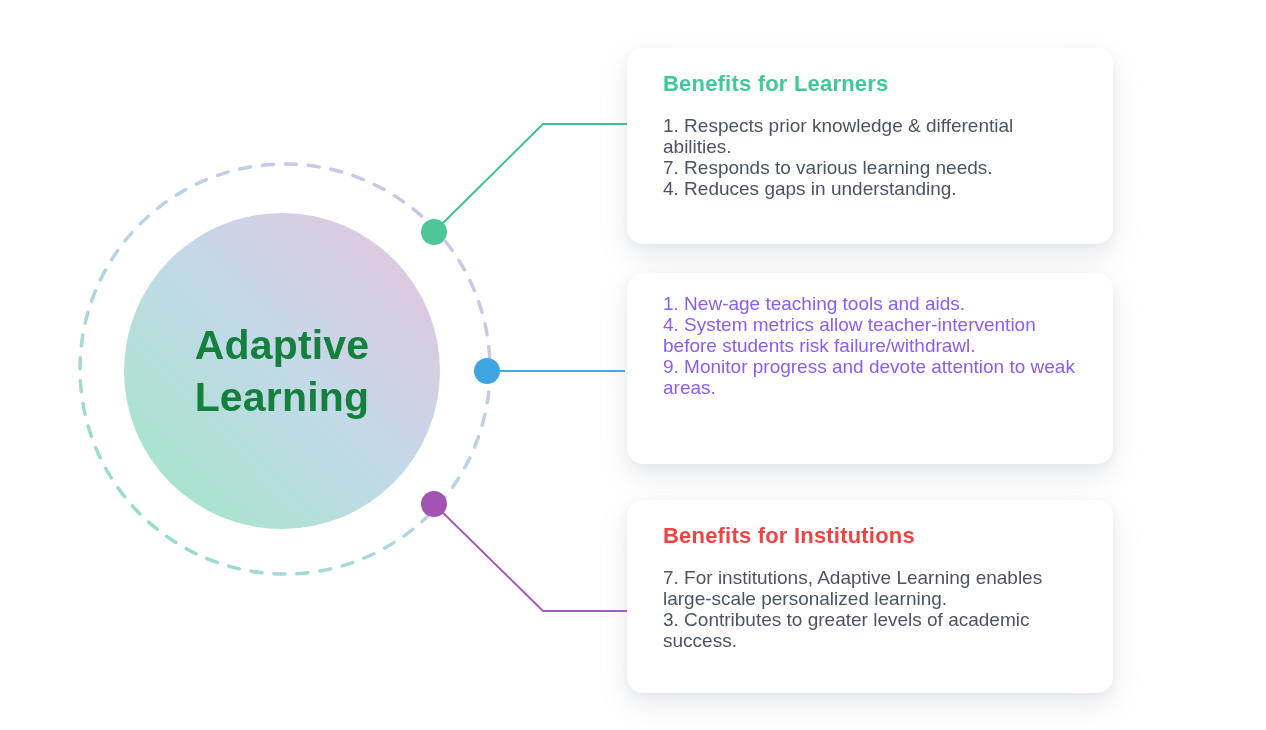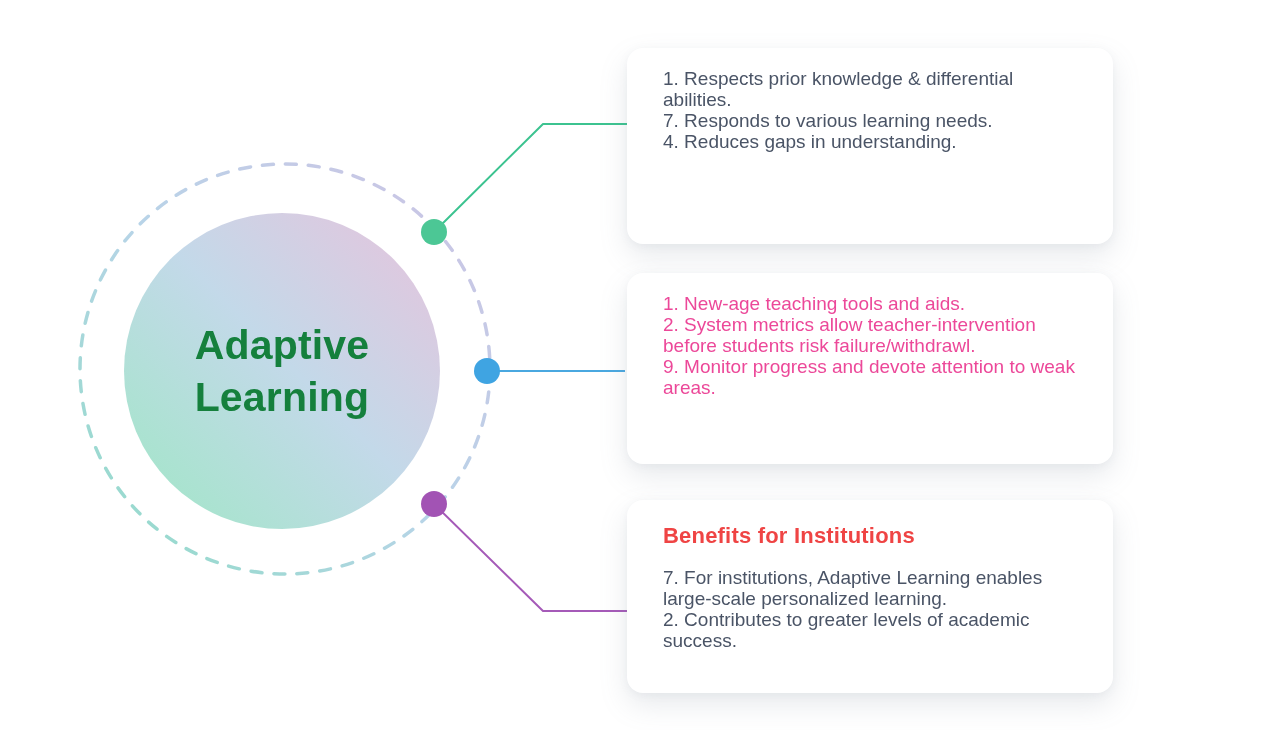--- a/index.html
+++ b/index.html
@@ -90,36 +90,37 @@
     <circle cx="434" cy="232" r="13" style="fill: rgb(76, 199, 149);"></circle>
     <circle cx="487" cy="371" r="13" style="fill: rgb(63, 164, 226);"></circle>
     <circle cx="434" cy="504" r="13" style="fill: rgb(162, 83, 180);"></circle>
   </svg>
 
   <div class="center-label">
     <span style="color: #15803d;">Adaptive Learning</span>
   </div>
 
   <div class="card card-1">
+    <h2 style="color: rgb(62, 201, 149);">Benefits for Learners</h2>
     <div class="items" style="color: rgb(74, 84, 102);">
       <div>1. Respects prior knowledge &amp; differential abilities.</div>
       <div>7. Responds to various learning needs.</div>
       <div>4. Reduces gaps in understanding.</div>
     </div>
   </div>
 
   <div class="card card-2">
-    <div class="items" style="color: #ec4899;">
+    <div class="items" style="color: #8b5cf6;">
       <div>1. New-age teaching tools and aids.</div>
-      <div>2. System metrics allow teacher-intervention before students risk failure/withdrawl.</div>
+      <div>4. System metrics allow teacher-intervention before students risk failure/withdrawl.</div>
       <div>9. Monitor progress and devote attention to weak areas.</div>
     </div>
   </div>
 
   <div class="card card-3">
     <h2 style="color: #ef4444;">Benefits for Institutions</h2>
     <div class="items" style="color: rgb(74, 84, 102);">
       <div>7. For institutions, Adaptive Learning enables large-scale personalized learning.</div>
-      <div>2. Contributes to greater levels of academic success.</div>
+      <div>3. Contributes to greater levels of academic success.</div>
     </div>
   </div>
 
 </div>
 
 </body></html>

